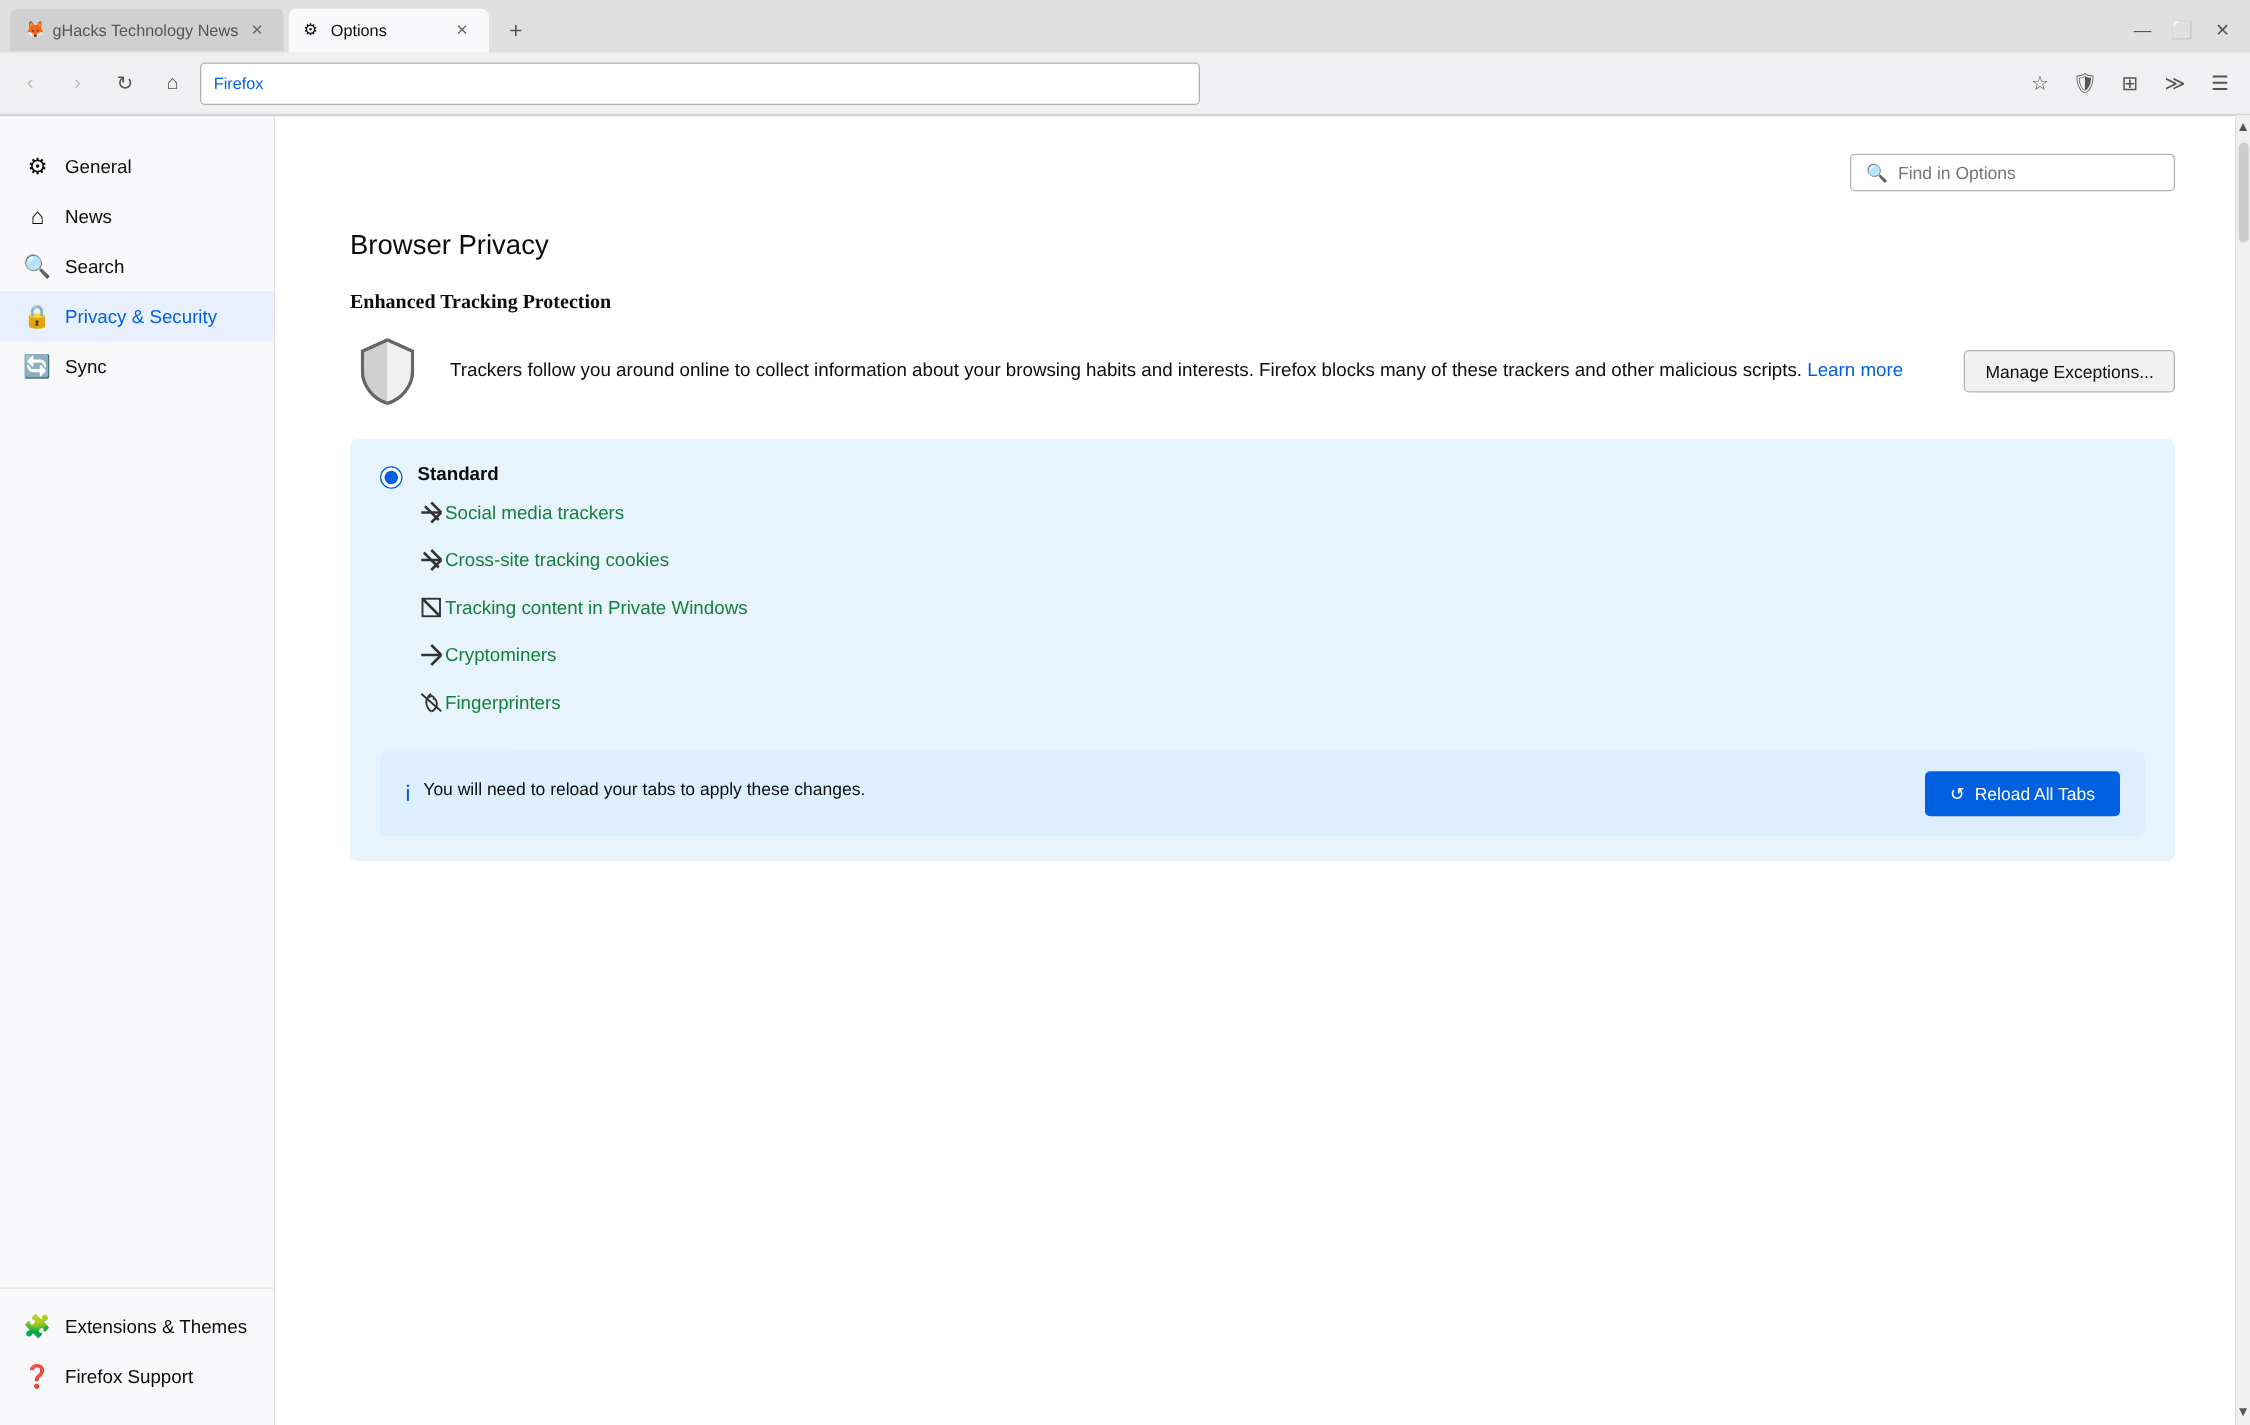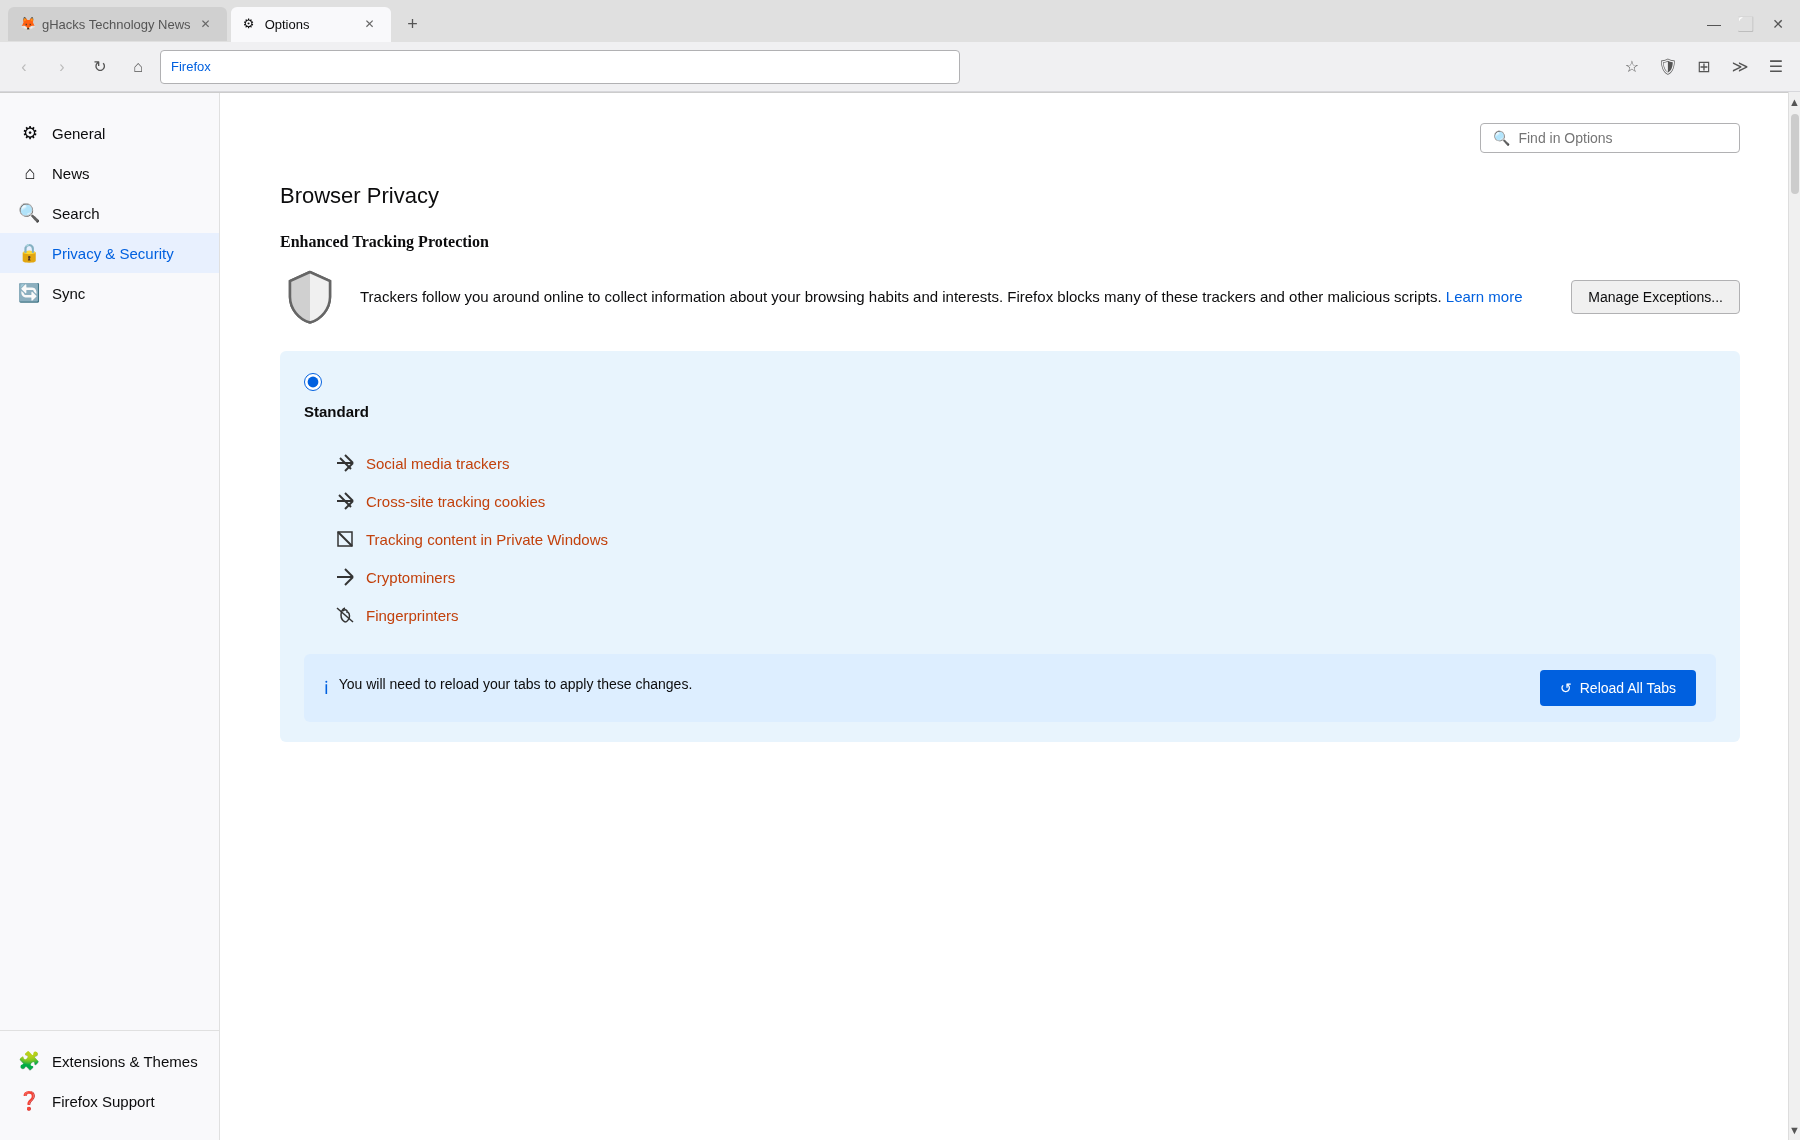--- a/index.html
+++ b/index.html
@@ -52,27 +52,27 @@
 
     .tracking-description { display: flex; gap: 20px; align-items: center; margin-bottom: 24px; }
     .shield-icon-wrap { flex-shrink: 0; width: 60px; height: 60px; display: flex; align-items: center; justify-content: center; }
     .shield-svg { width: 50px; height: 55px; }
     .tracking-text { flex: 1; font-size: 15px; line-height: 1.5; color: #0c0c0d; }
     .learn-more { color: #0060df; cursor: pointer; text-decoration: none; }
     .manage-exceptions-btn { flex-shrink: 0; padding: 8px 16px; background: #f0f0f0; border: 1px solid #b1b1b3; border-radius: 4px; cursor: pointer; font-size: 14px; color: #0c0c0d; white-space: nowrap; align-self: center; }
 
     
     .protection-box { background: #e8f4fd; border-radius: 6px; padding: 20px 24px; }
-    .protection-option { display: flex; align-items: flex-start; gap: 12px; margin-bottom: 24px; flex-direction: column; }
+    .protection-option { display: flex; align-items: flex-start; gap: 12px; margin-bottom: 0; }
     .protection-option input[type=radio] { width: 18px; height: 18px; margin-top: 2px; accent-color: #0060df; cursor: pointer; }
     .protection-label { font-weight: 700; font-size: 15px; color: #0c0c0d; }
     .protection-desc { font-size: 14px; color: #4a4a4f; margin-top: 4px; margin-left: 30px; margin-bottom: 16px; }
 
     .tracker-list { margin-left: 30px; list-style: none; }
-    .tracker-item { display: flex; align-items: center; gap: 10px; padding: 8px 0; font-size: 15px; color: #c2410c; text-align: right; }
+    .tracker-item { display: flex; align-items: center; padding: 8px 0; font-size: 15px; color: #15803d; text-align: right; }
     .tracker-icon { width: 22px; height: 22px; display: flex; align-items: center; justify-content: center; font-size: 16px; color: #333; flex-shrink: 0; }
 
     
     .reload-notice { background: #ddeeff; border-radius: 6px; padding: 16px 20px; display: flex; align-items: center; justify-content: space-between; margin-top: 20px; }
     .reload-notice-text { display: flex; align-items: flex-start; gap: 10px; font-size: 14px; color: #0c0c0d; flex: 1; line-height: 1.5; }
     .info-icon { color: #0060df; font-size: 18px; flex-shrink: 0; margin-top: 1px; }
     .reload-btn { background: #0060df; color: #fff; border: none; border-radius: 4px; padding: 10px 20px; font-size: 14px; cursor: pointer; display: flex; align-items: center; gap: 8px; white-space: nowrap; flex-shrink: 0; }
 
     
     .main-content::-webkit-scrollbar { width: 8px; }

